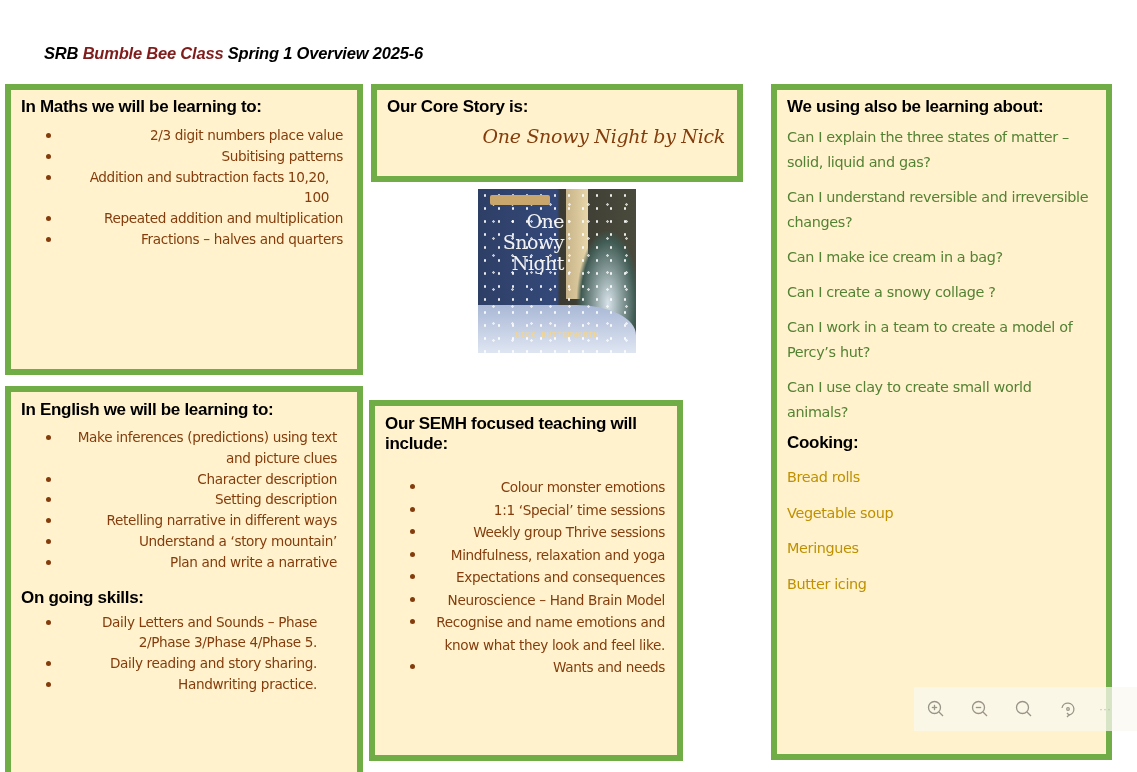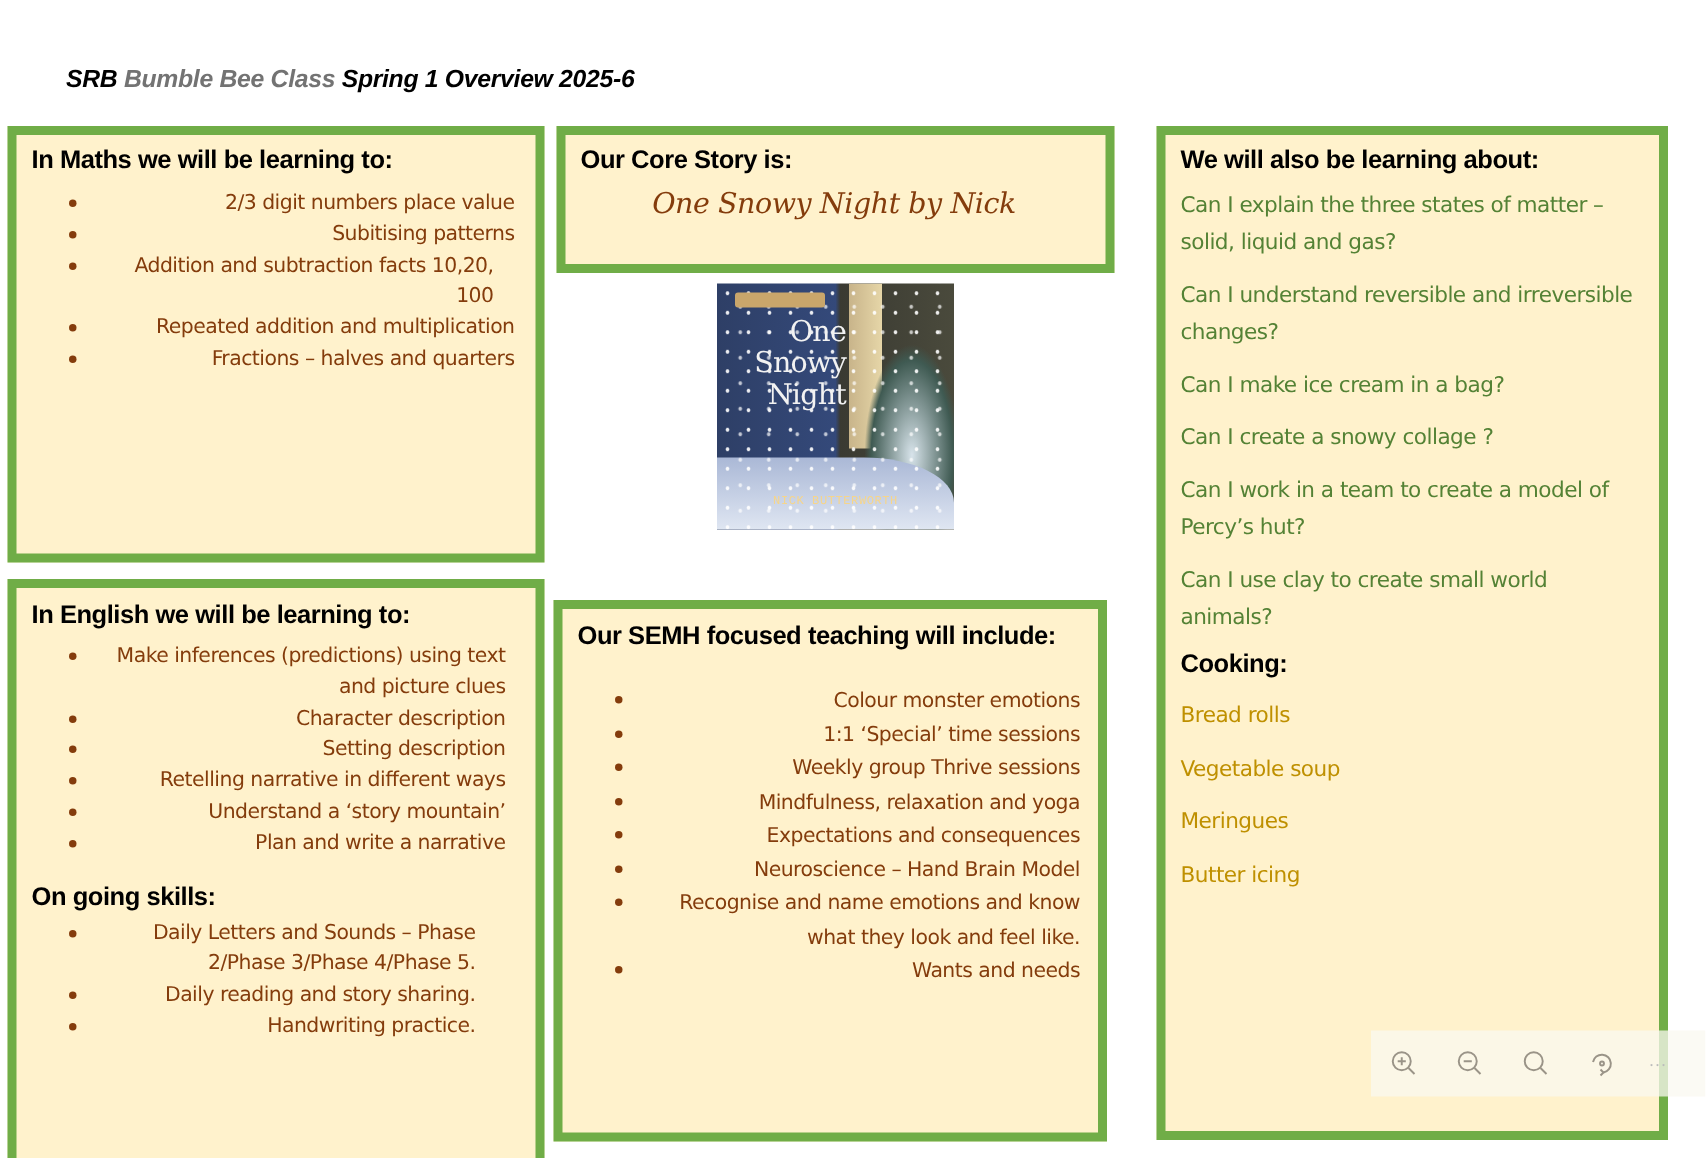--- a/index.html
+++ b/index.html
@@ -7,21 +7,21 @@
       width:1137px; height:772px; overflow:hidden; position:relative;
       background:#ffffff;
       font-family: "Liberation Sans", sans-serif;
     }
     .title {
       position:absolute; left:44px; top:44px;
       font-family: "Liberation Sans", sans-serif;
       font-style:italic; font-weight:bold; font-size:16.5px; color:#000;
       letter-spacing:-0.2px;
     }
-    .title .accent { color:#737373; }
+    .title .accent { color:#7f1d1d; }
     .box {
       position:absolute; box-sizing:border-box;
       background:#fff2cc; border:6px solid #70ad47;
     }
     .heading {
       font-family: "Liberation Sans", sans-serif;
       font-weight:bold; font-size:17px; color:#000;
       letter-spacing:-0.3px;
     }
     ul.blist {
@@ -42,21 +42,21 @@
       font-size:14.4px; line-height:25px; color:#548235; letter-spacing:-0.35px;
       margin-bottom:10px;
     }
     .clist div {
       font-family: "DejaVu Sans", sans-serif;
       font-size:14.4px; line-height:25px; color:#bf9000; letter-spacing:-0.35px;
       margin-bottom:10.5px;
     }
     .story-title {
       font-family: "DejaVu Serif", serif; font-style:italic;
-      font-size:19px; color:#843c0c; text-align:center; letter-spacing:-0.3px;
+      font-size:19px; color:#843c0c; text-align:right; letter-spacing:-0.3px;
     }
     .book {
       position:absolute; left:478px; top:189px; width:158px; height:164px;
       background: linear-gradient(90deg, #2e3f66 0%, #34497a 50%, #3a3a32 52%, #4a4a3c 100%);
       overflow:hidden;
     }
     .book .snow {
       position:absolute; inset:0;
       background-image:
         radial-gradient(circle, rgba(255,255,255,0.9) 1px, transparent 1.5px),
@@ -131,21 +131,21 @@
   <div class="banner"></div>
   <div class="btitle">
     <div>One</div>
     <div>Snowy</div>
     <div>Night</div>
   </div>
   <div class="author">NICK BUTTERWORTH</div>
 </div>
 
 <div class="box" style="left:771px; top:84px; width:341px; height:676px; padding:7px 12px 0 10px;">
-  <div class="heading" style="margin-bottom:8px;">We will also be learning about:</div>
+  <div class="heading" style="margin-bottom:8px;">We using also be learning about:</div>
   <div class="qlist">
     <div>Can I explain the three states of matter – solid, liquid and gas?</div>
     <div>Can I understand reversible and irreversible changes?</div>
     <div>Can I make ice cream in a bag?</div>
     <div>Can I create a snowy collage ?</div>
     <div>Can I work in a team to create a model of Percy’s hut?</div>
     <div>Can I use clay to create small world animals?</div>
   </div>
   <div class="heading" style="margin:-2px 0 12px 0;">Cooking:</div>
   <div class="clist">
@@ -167,21 +167,21 @@
     <li><span class="dot"></span><span>Plan and write a narrative</span></li>
   </ul>
   <div class="heading" style="margin-top:15px; margin-bottom:4px;">On going skills:</div>
   <ul class="blist" style="padding-right:40px;">
     <li><span class="dot"></span><span>Daily Letters and Sounds – Phase 2/Phase 3/Phase 4/Phase 5.</span></li>
     <li><span class="dot"></span><span>Daily reading and story sharing.</span></li>
     <li><span class="dot"></span><span>Handwriting practice.</span></li>
   </ul>
 </div>
 
-<div class="box" style="left:369px; top:400px; width:369px; height:361px; padding:8px 12px 0 10px;">
+<div class="box" style="left:369px; top:400px; width:314px; height:361px; padding:8px 12px 0 10px;">
   <div class="heading" style="margin-bottom:22px;">Our SEMH focused teaching will include:</div>
   <ul class="blist">
     <li style="line-height:22.5px;"><span class="dot"></span><span>Colour monster emotions</span></li>
     <li style="line-height:22.5px;"><span class="dot"></span><span>1:1 ‘Special’ time sessions</span></li>
     <li style="line-height:22.5px;"><span class="dot"></span><span>Weekly group Thrive sessions</span></li>
     <li style="line-height:22.5px;"><span class="dot"></span><span>Mindfulness, relaxation and yoga</span></li>
     <li style="line-height:22.5px;"><span class="dot"></span><span>Expectations and consequences</span></li>
     <li style="line-height:22.5px;"><span class="dot"></span><span>Neuroscience – Hand Brain Model</span></li>
     <li style="line-height:22.5px;"><span class="dot"></span><span>Recognise and name emotions and know what they look and feel like.</span></li>
     <li style="line-height:22.5px;"><span class="dot"></span><span>Wants and needs</span></li>

